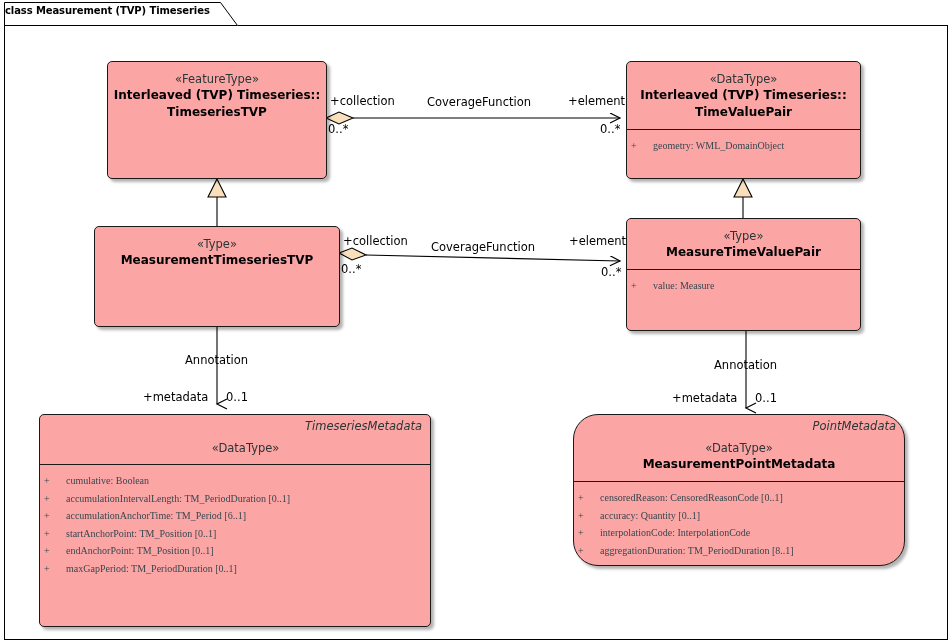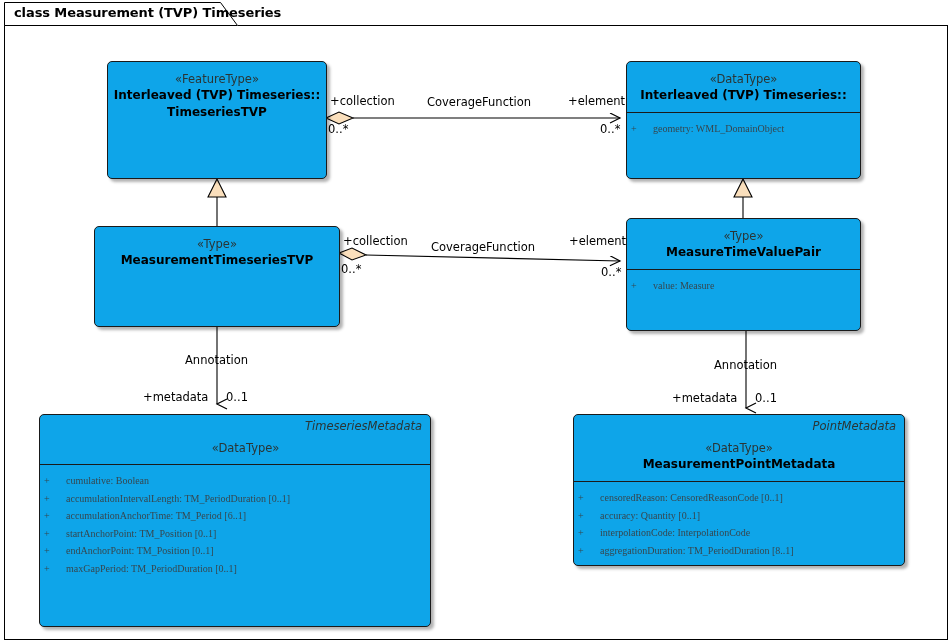--- a/index.html
+++ b/index.html
@@ -45,33 +45,33 @@
   .frame-tab {
     position: absolute;
     left: 4px;
     top: 2px;
     width: 234px;
     height: 24px;
   }
   .frame-tab svg { display: block; }
   .frame-title {
     position: absolute;
-    left: 14px;
+    left: 5px;
     top: 5px;
-    font-size: 13px;
+    font-size: 10px;
     font-weight: bold;
     color: #000;
     white-space: nowrap;
     letter-spacing: -0.1px;
   }
 
   
   .uml-class {
     position: absolute;
-    background: #0ea5e9;
+    background: #fca5a5;
     border: 1px solid #1a1a1a;
     border-radius: 5px;
     box-sizing: border-box;
     box-shadow: 3px 3px 3px rgba(0,0,0,0.30);
     overflow: hidden;
   }
   .uml-head {
     padding-top: 9px;
     padding-bottom: 8px;
     text-align: center;
@@ -228,20 +228,21 @@
       <div class="stereotype">«FeatureType»</div>
       <div class="cls-name">Interleaved (TVP) Timeseries::</div>
       <div class="cls-name">TimeseriesTVP</div>
     </div>
   </div>
 
   <div class="uml-class" style="left:626px; top:61px; width:235px; height:118px;">
     <div class="uml-head">
       <div class="stereotype">«DataType»</div>
       <div class="cls-name">Interleaved (TVP) Timeseries::</div>
+      <div class="cls-name">TimeValuePair</div>
     </div>
     <div class="divider"></div>
     <div class="attr-list">
       <div class="attr">
         <span class="vis">+</span><span>geometry: WML_DomainObject</span>
       </div>
     </div>
   </div>
 
   <div class="uml-class" style="left:94px; top:226px; width:246px; height:101px;">
@@ -285,21 +286,21 @@
       </div>
       <div class="attr">
         <span class="vis">+</span><span>endAnchorPoint: TM_Position [0..1]</span>
       </div>
       <div class="attr">
         <span class="vis">+</span><span>maxGapPeriod: TM_PeriodDuration [0..1]</span>
       </div>
     </div>
   </div>
 
-  <div class="uml-class" style="left:573px; top:414px; width:332px; height:152px;">
+  <div class="uml-class" style="left:573px; top:414px; width:332px; height:152px;border-radius:25px;">
     <div class="uml-head" style="padding-top:25px;">
       <div class="qualifier">PointMetadata</div>
       <div class="stereotype">«DataType»</div>
       <div class="cls-name">MeasurementPointMetadata</div>
     </div>
     <div class="divider"></div>
     <div class="attr-list">
       <div class="attr">
         <span class="vis">+</span><span>censoredReason: CensoredReasonCode [0..1]</span>
       </div>

